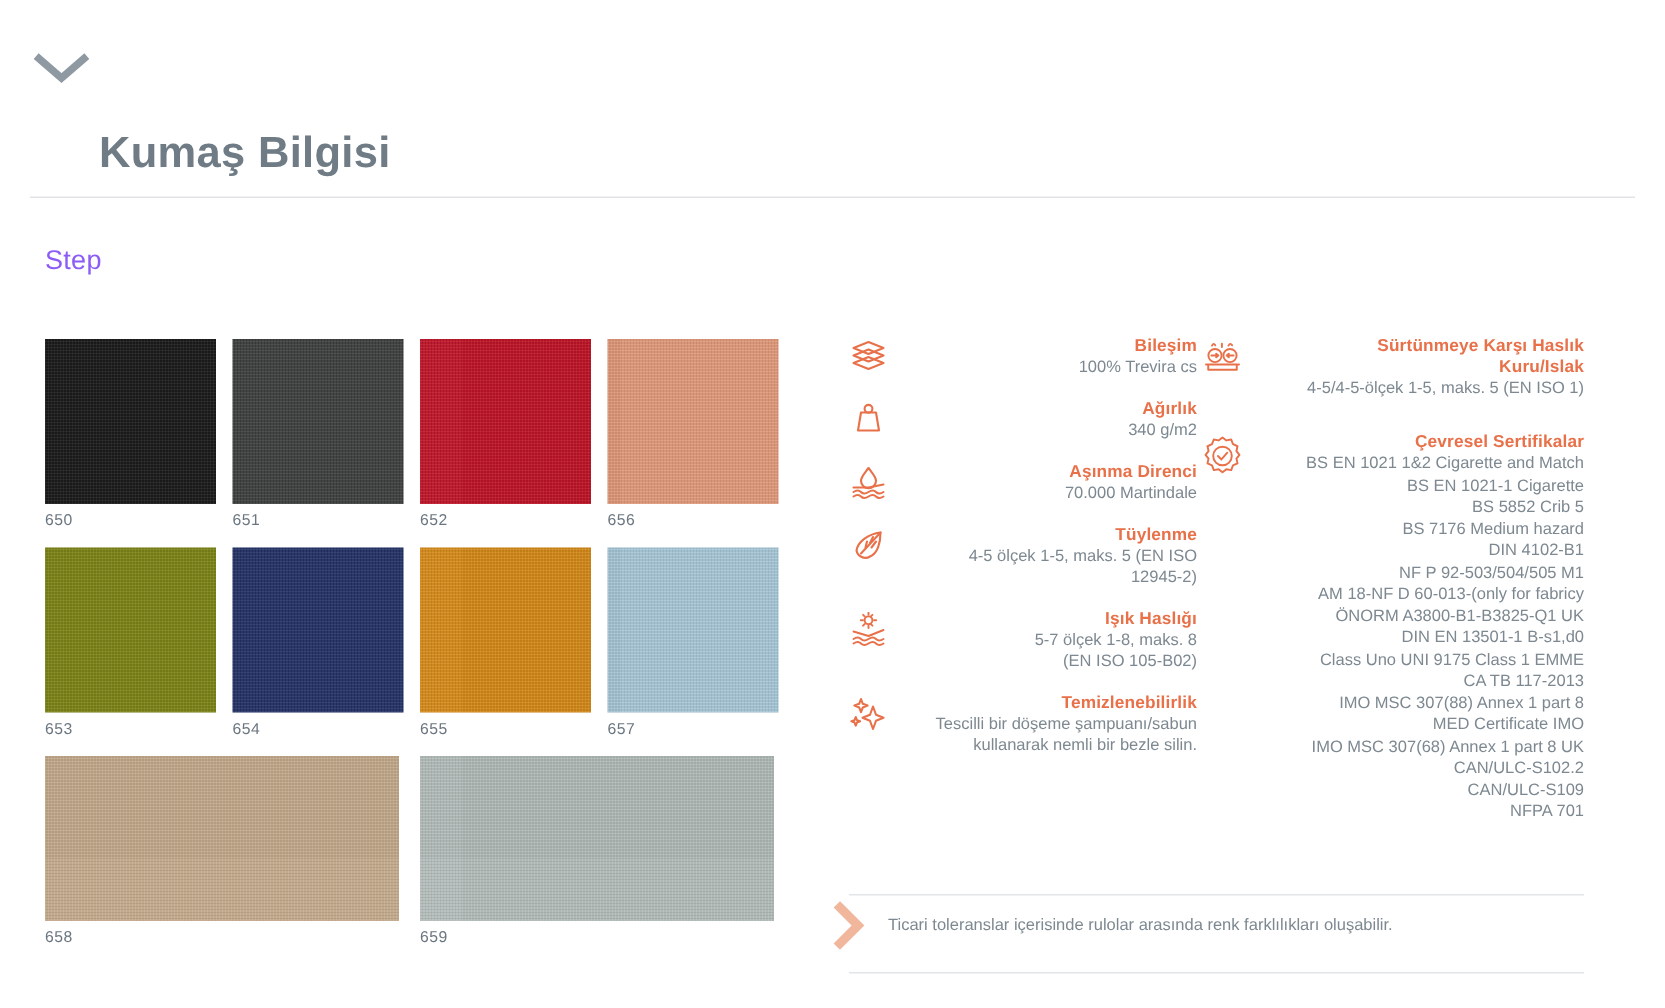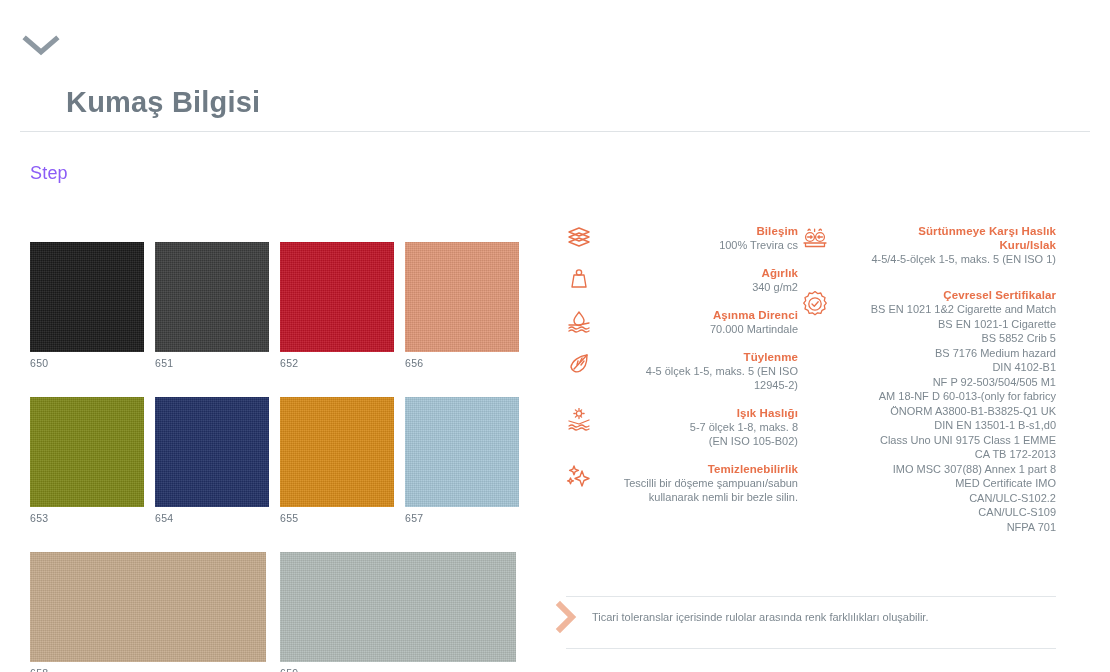--- a/index.html
+++ b/index.html
@@ -30,21 +30,21 @@
   
   .brand-name {
     position: absolute; left: 30px; top: 163px;
     font-size: 18px; font-weight: 400; color: #8b5cf6; letter-spacing: .2px;
   }
 
   
   .swatch-area { position: absolute; left: 30px; top: 226px; width: 500px; }
   .swatch-row { display: flex; margin-bottom: 12px; }
   .swatch-row.wide .swatch-cell { width: 252px; margin-right: 14px; }
-  .swatch-cell { width: 114px; margin-right: 11px; margin-top: 16px; }
+  .swatch-cell { width: 114px; margin-right: 11px; }
   .swatch-cell:last-child { margin-right: 0; }
   .swatch-chip {
     width: 100%; height: 110px; position: relative;
     background-image:
       repeating-linear-gradient(0deg, rgba(255,255,255,.055) 0 1px, rgba(0,0,0,.05) 1px 2px),
       repeating-linear-gradient(90deg, rgba(255,255,255,.05) 0 1px, rgba(0,0,0,.045) 1px 2px);
   }
   .swatch-label {
     margin-top: 5px; font-size: 10.5px; color: #6b7680; letter-spacing: .3px;
   }
@@ -290,23 +290,24 @@
         <div class="cert-line">BS EN 1021 1&amp;2 Cigarette and Match</div>
         <div class="cert-line">BS EN 1021-1 Cigarette</div>
         <div class="cert-line">BS 5852 Crib 5</div>
         <div class="cert-line">BS 7176 Medium hazard</div>
         <div class="cert-line">DIN 4102-B1</div>
         <div class="cert-line">NF P 92-503/504/505 M1</div>
         <div class="cert-line">AM 18-NF D 60-013-(only for fabricy</div>
         <div class="cert-line">ÖNORM A3800-B1-B3825-Q1 UK</div>
         <div class="cert-line">DIN EN 13501-1 B-s1,d0</div>
         <div class="cert-line">Class Uno UNI 9175 Class 1 EMME</div>
-        <div class="cert-line">CA TB 172-2013</div>
+        <div class="cert-line">CA TB 117-2013</div>
         <div class="cert-line">IMO MSC 307(88) Annex 1 part 8</div>
         <div class="cert-line">MED Certificate IMO</div>
+        <div class="cert-line">IMO MSC 307(68) Annex 1 part 8 UK</div>
         <div class="cert-line">CAN/ULC-S102.2</div>
         <div class="cert-line">CAN/ULC-S109</div>
         <div class="cert-line">NFPA 701</div>
       </div>
     </div>
 
   </div>
 
   <div class="footer-rule-top"></div>
   <div class="footer-note">

